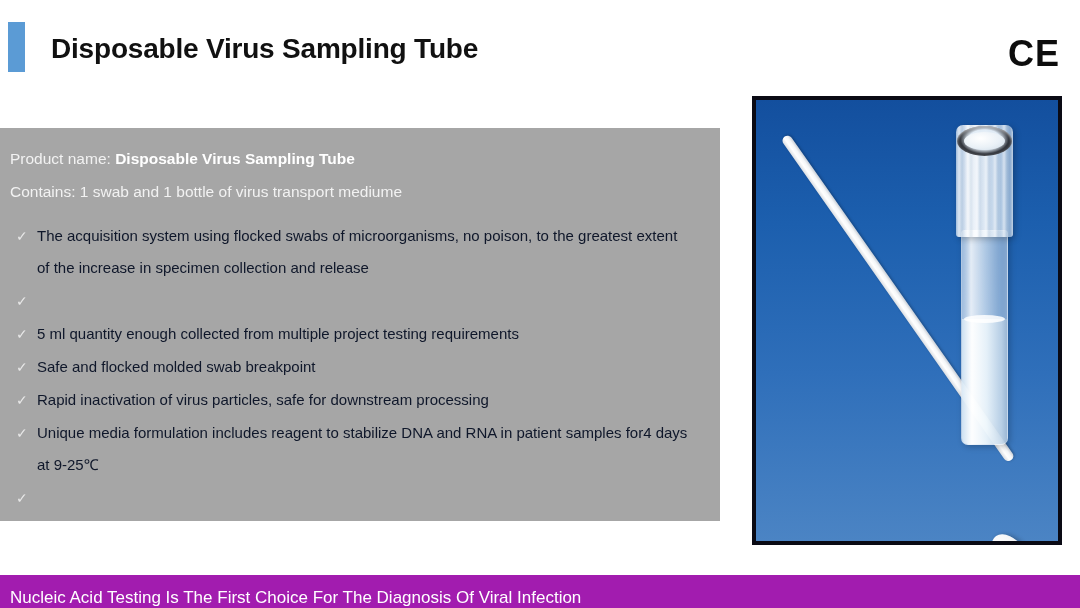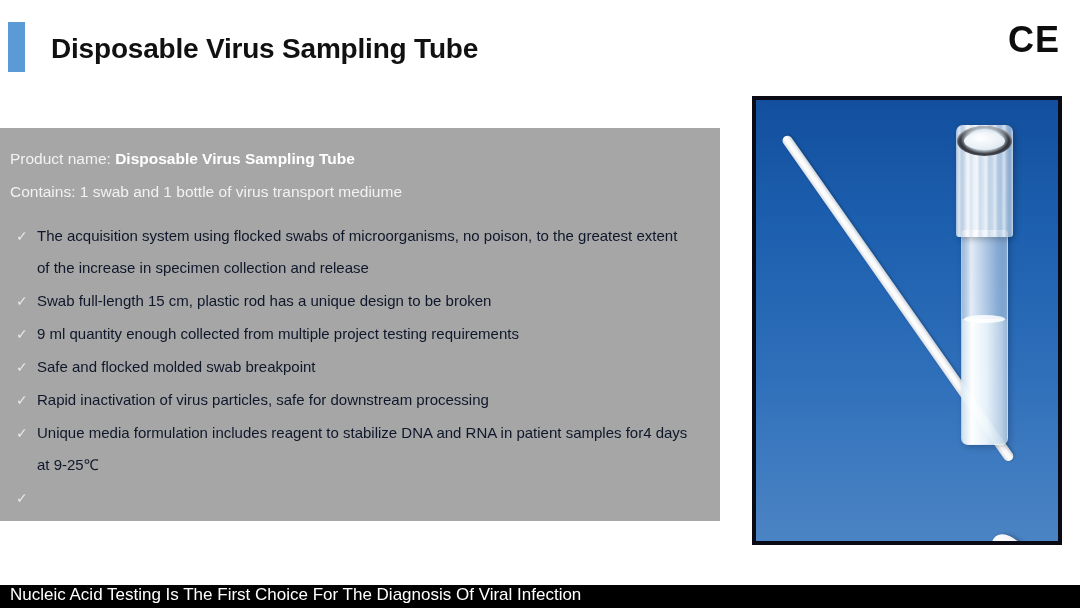--- a/index.html
+++ b/index.html
@@ -36,21 +36,21 @@
     font-size: 28px;
     font-weight: bold;
     color: #111111;
     letter-spacing: -0.2px;
     white-space: nowrap;
   }
 
   .ce-mark {
     position: absolute;
     right: 20px;
-    top: 22px;
+    top: 36px;
     font-size: 36px;
     font-weight: bold;
     color: #0d0d0d;
     letter-spacing: 1px;
     line-height: 1;
   }
 
   
   .info-panel {
     position: absolute;
@@ -225,24 +225,24 @@
     border-radius: 50%;
     background: radial-gradient(ellipse at 40% 35%, #ffffff 0%, #eaf1f7 55%, #cfdce8 100%);
   }
 
   
   .bottom-banner {
     position: absolute;
     left: 0;
     bottom: 0;
     width: 1080px;
-    height: 23px;
-    background: #000000;
+    height: 33px;
+    background: #a21caf;
     display: flex;
-    align-items: flex-start;
+    align-items: flex-end;
   }
 
   .banner-text {
     padding-left: 10px;
     font-size: 17px;
     color: #ffffff;
     white-space: nowrap;
   }
 </style>
 </head>
@@ -267,26 +267,25 @@
 
     <div class="feature-list">
 
       <div class="feature-item">
         <span class="check-icon">✓</span>
         <span class="feature-text">The acquisition system using flocked swabs of microorganisms, no poison, to the greatest extent of the increase in specimen collection and release</span>
       </div>
 
       <div class="feature-item">
         <span class="check-icon">✓</span>
-        <span class="feature-text">Swab full-length 15 cm, plastic rod has a unique design to be broken</span>
-      </div>
-
-      <div class="feature-item">
-        <span class="check-icon">✓</span>
-        <span class="feature-text">9 ml quantity enough collected from multiple project testing requirements</span>
+      </div>
+
+      <div class="feature-item">
+        <span class="check-icon">✓</span>
+        <span class="feature-text">5 ml quantity enough collected from multiple project testing requirements</span>
       </div>
 
       <div class="feature-item">
         <span class="check-icon">✓</span>
         <span class="feature-text">Safe and flocked molded swab breakpoint</span>
       </div>
 
       <div class="feature-item">
         <span class="check-icon">✓</span>
         <span class="feature-text">Rapid inactivation of virus particles, safe for downstream processing</span>

